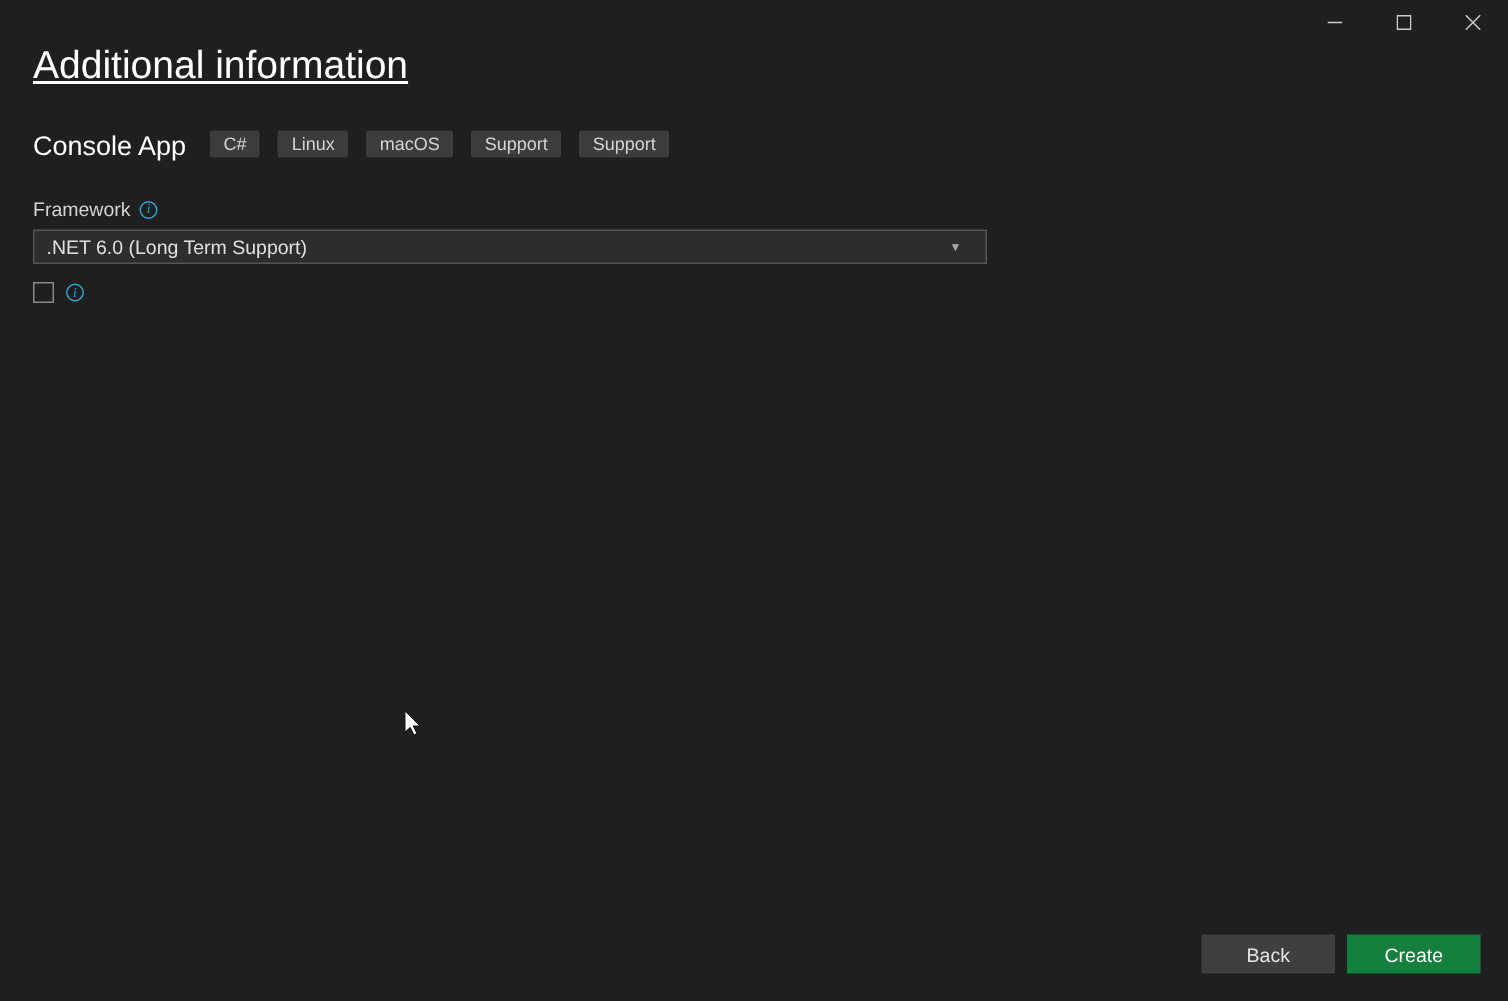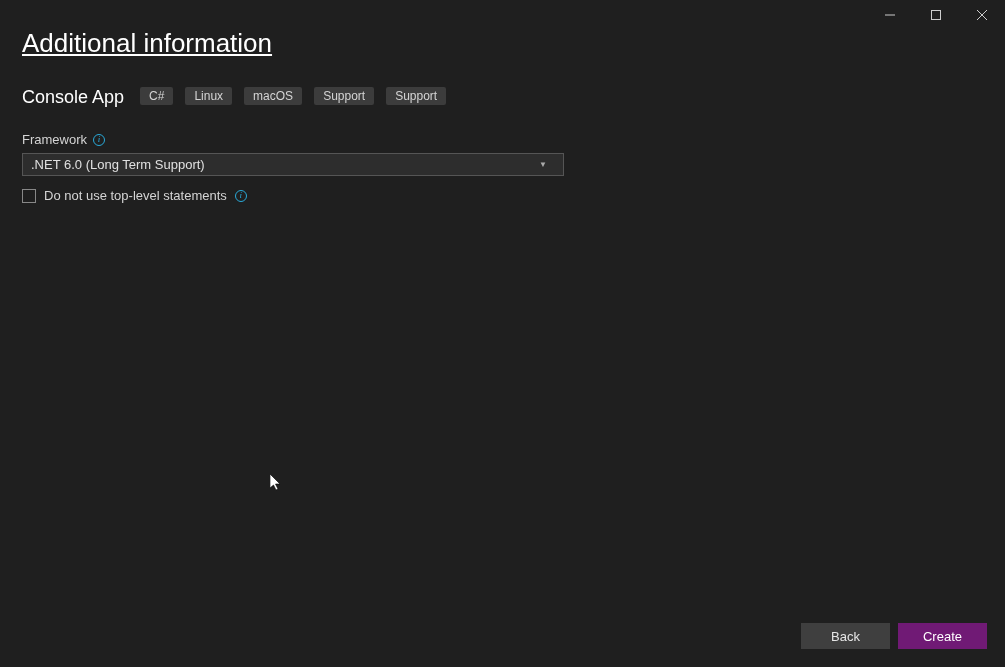--- a/index.html
+++ b/index.html
@@ -76,21 +76,21 @@
       display: inline-flex;
       align-items: center;
       justify-content: center;
       font-size: 9px;
       font-style: italic;
       font-family: Georgia, serif;
       color: #29a9d8;
       line-height: 1;
     }
     .dropdown {
-      width: 542px;
+      width: 636px;
       height: 23px;
       background: #2d2d2d;
       border: 1px solid #555555;
       display: flex;
       align-items: center;
       justify-content: space-between;
       padding: 0 16px 0 8px;
       color: #e0e0e0;
       font-size: 13px;
       margin-bottom: 12px;
@@ -128,21 +128,21 @@
       align-items: center;
       justify-content: center;
       font-size: 13px;
       border: none;
     }
     .btn-secondary {
       background: #3f3f3f;
       color: #e6e6e6;
     }
     .btn-primary {
-      background: #701a75;
+      background: #15803d;
       color: #ffffff;
     }
     .cursor {
       position: absolute;
       left: 270px;
       top: 474px;
       pointer-events: none;
     }
   </style>
 </head>
@@ -184,21 +184,20 @@
     <span class="info-icon">i</span>
   </div>
 
   <div class="dropdown">
     <span>.NET 6.0 (Long Term Support)</span>
     <span class="dropdown-arrow">▼</span>
   </div>
 
   <div class="checkbox-row">
     <div class="checkbox"></div>
-    <span class="checkbox-label">Do not use top-level statements</span>
     <span class="info-icon">i</span>
   </div>
 </div>
 
 <div class="footer">
   <button class="btn btn-secondary">Back</button>
   <button class="btn btn-primary">Create</button>
 </div>
 
 <svg class="cursor" width="14" height="18" viewBox="0 0 14 18">

